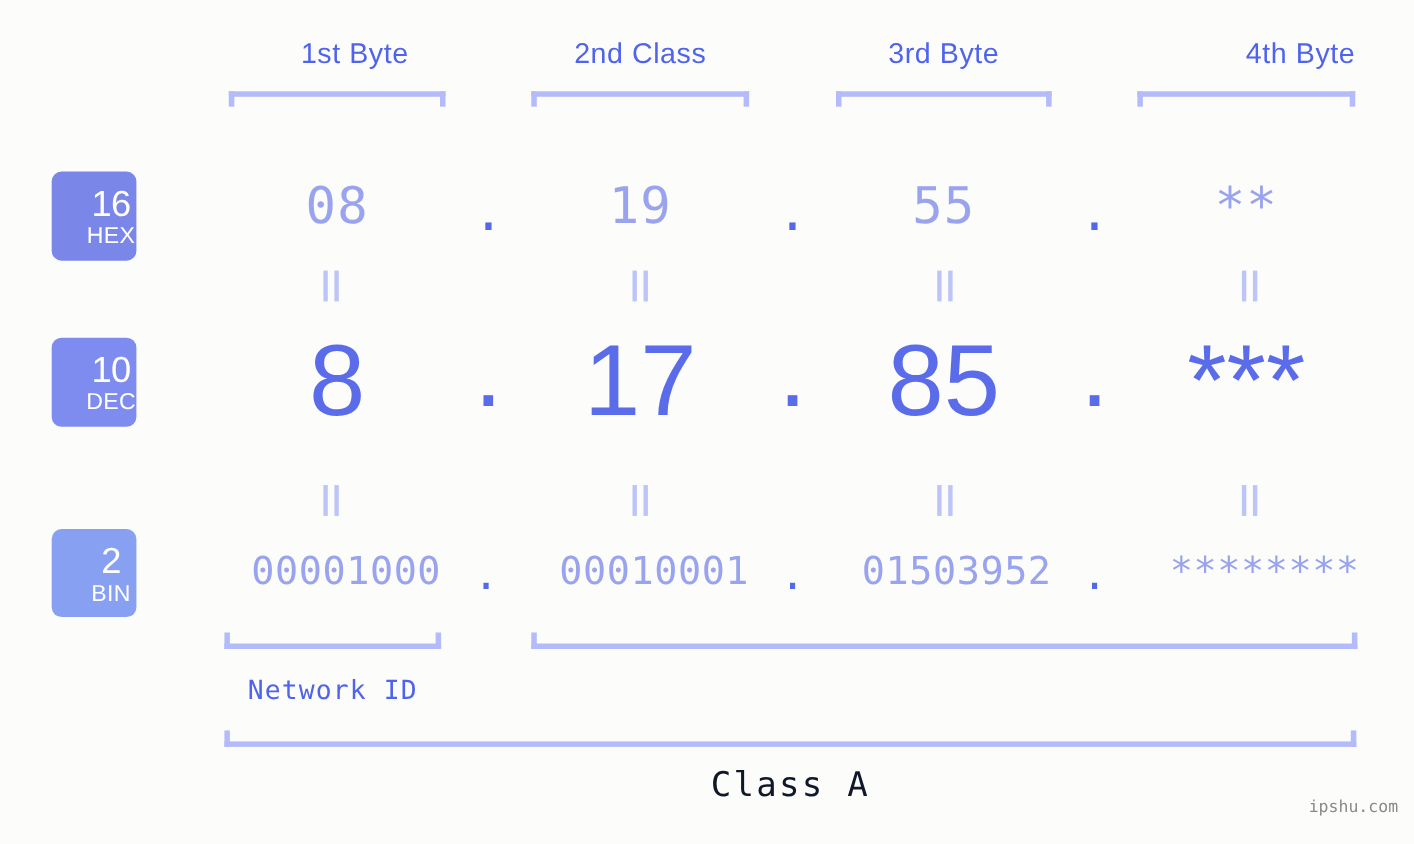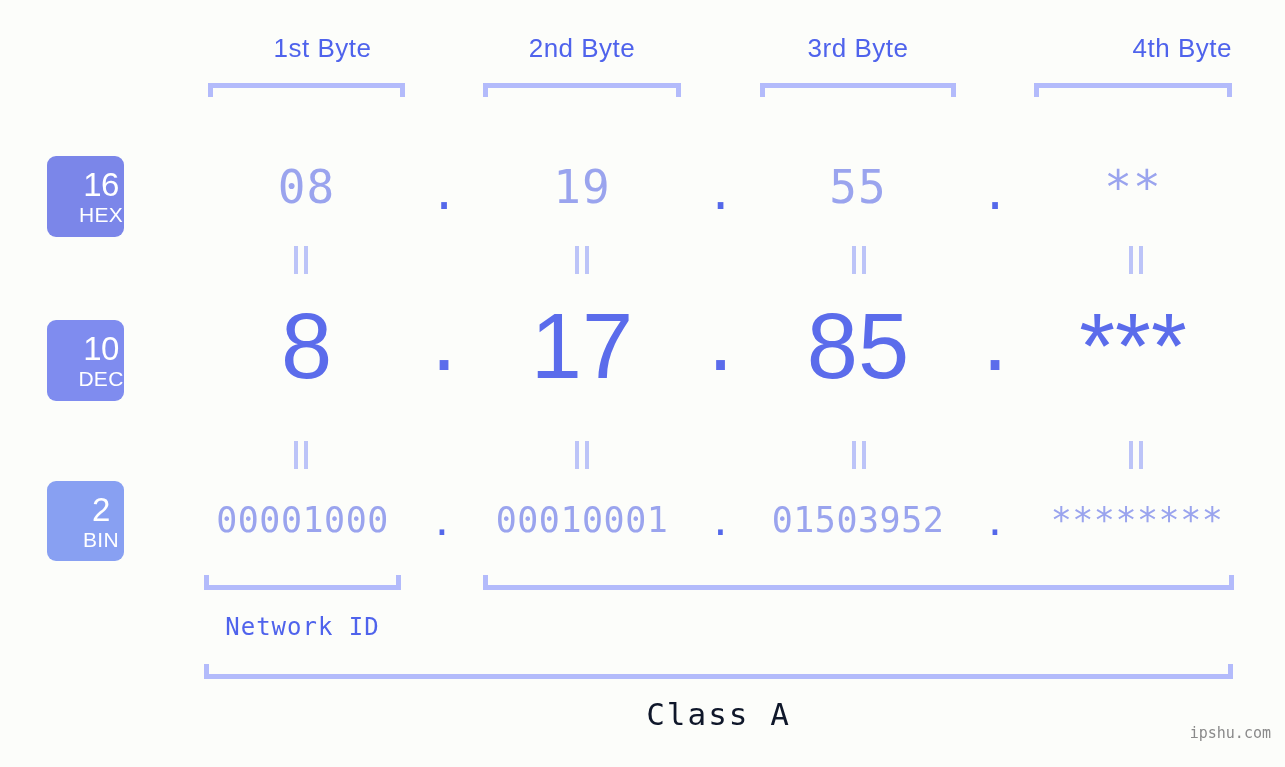--- a/index.html
+++ b/index.html
@@ -75,21 +75,21 @@
     letter-spacing: -0.5px;
   }
   .base-badge .bname {
     font-size: 21px;
     font-weight: 400;
     margin-top: 3px;
     letter-spacing: 0.3px;
   }
 
   #badge-hex { top: 156px; height: 81px; background: #7b86e9; }
-  #badge-dec { top: 320px; height: 81px; background: #7f8cef; }
+  #badge-dec { top: 307px; height: 81px; background: #7f8cef; }
   #badge-bin { top: 481px; height: 80px; background: #88a0f2; }
 
   .cell {
     position: absolute;
     text-align: center;
     white-space: nowrap;
   }
   .dot {
     position: absolute;
     text-align: center;
@@ -128,20 +128,21 @@
     line-height: 1;
   }
 
   
   .bin-row .cell {
     font-family: "DejaVu Sans Mono", monospace;
     font-size: 35px;
     color: #9aa4ee;
     top: 500px;
     letter-spacing: 0.5px;
+    text-align: right;
   }
   .bin-row .dot {
     font-family: "DejaVu Sans Mono", monospace;
     font-size: 38px;
     color: #5468ea;
     top: 500px;
   }
 
   
   .eqmark {
@@ -190,21 +191,21 @@
     color: #8a8a8a;
     letter-spacing: 0px;
   }
 </style>
 </head>
 <body>
 
 <div id="stage">
 
   <div class="byte-label" style="left:224px; width:197px;">1st Byte</div>
-  <div class="byte-label" style="left:483px; width:198px;">2nd Byte</div>
+  <div class="byte-label" style="left:483px; width:198px;">2nd Class</div>
   <div class="byte-label" style="left:760px; width:196px;">3rd Byte</div>
   <div class="byte-label" style="left:1034px; width:198px;text-align:right;">4th Byte</div>
 
   <div class="bracket-top" style="left:208px; top:83px; width:197px;"></div>
   <div class="bracket-top" style="left:483px; top:83px; width:198px;"></div>
   <div class="bracket-top" style="left:760px; top:83px; width:196px;"></div>
   <div class="bracket-top" style="left:1034px; top:83px; width:198px;"></div>
 
   <div class="base-badge" id="badge-hex">
     <span class="bnum">16</span>

